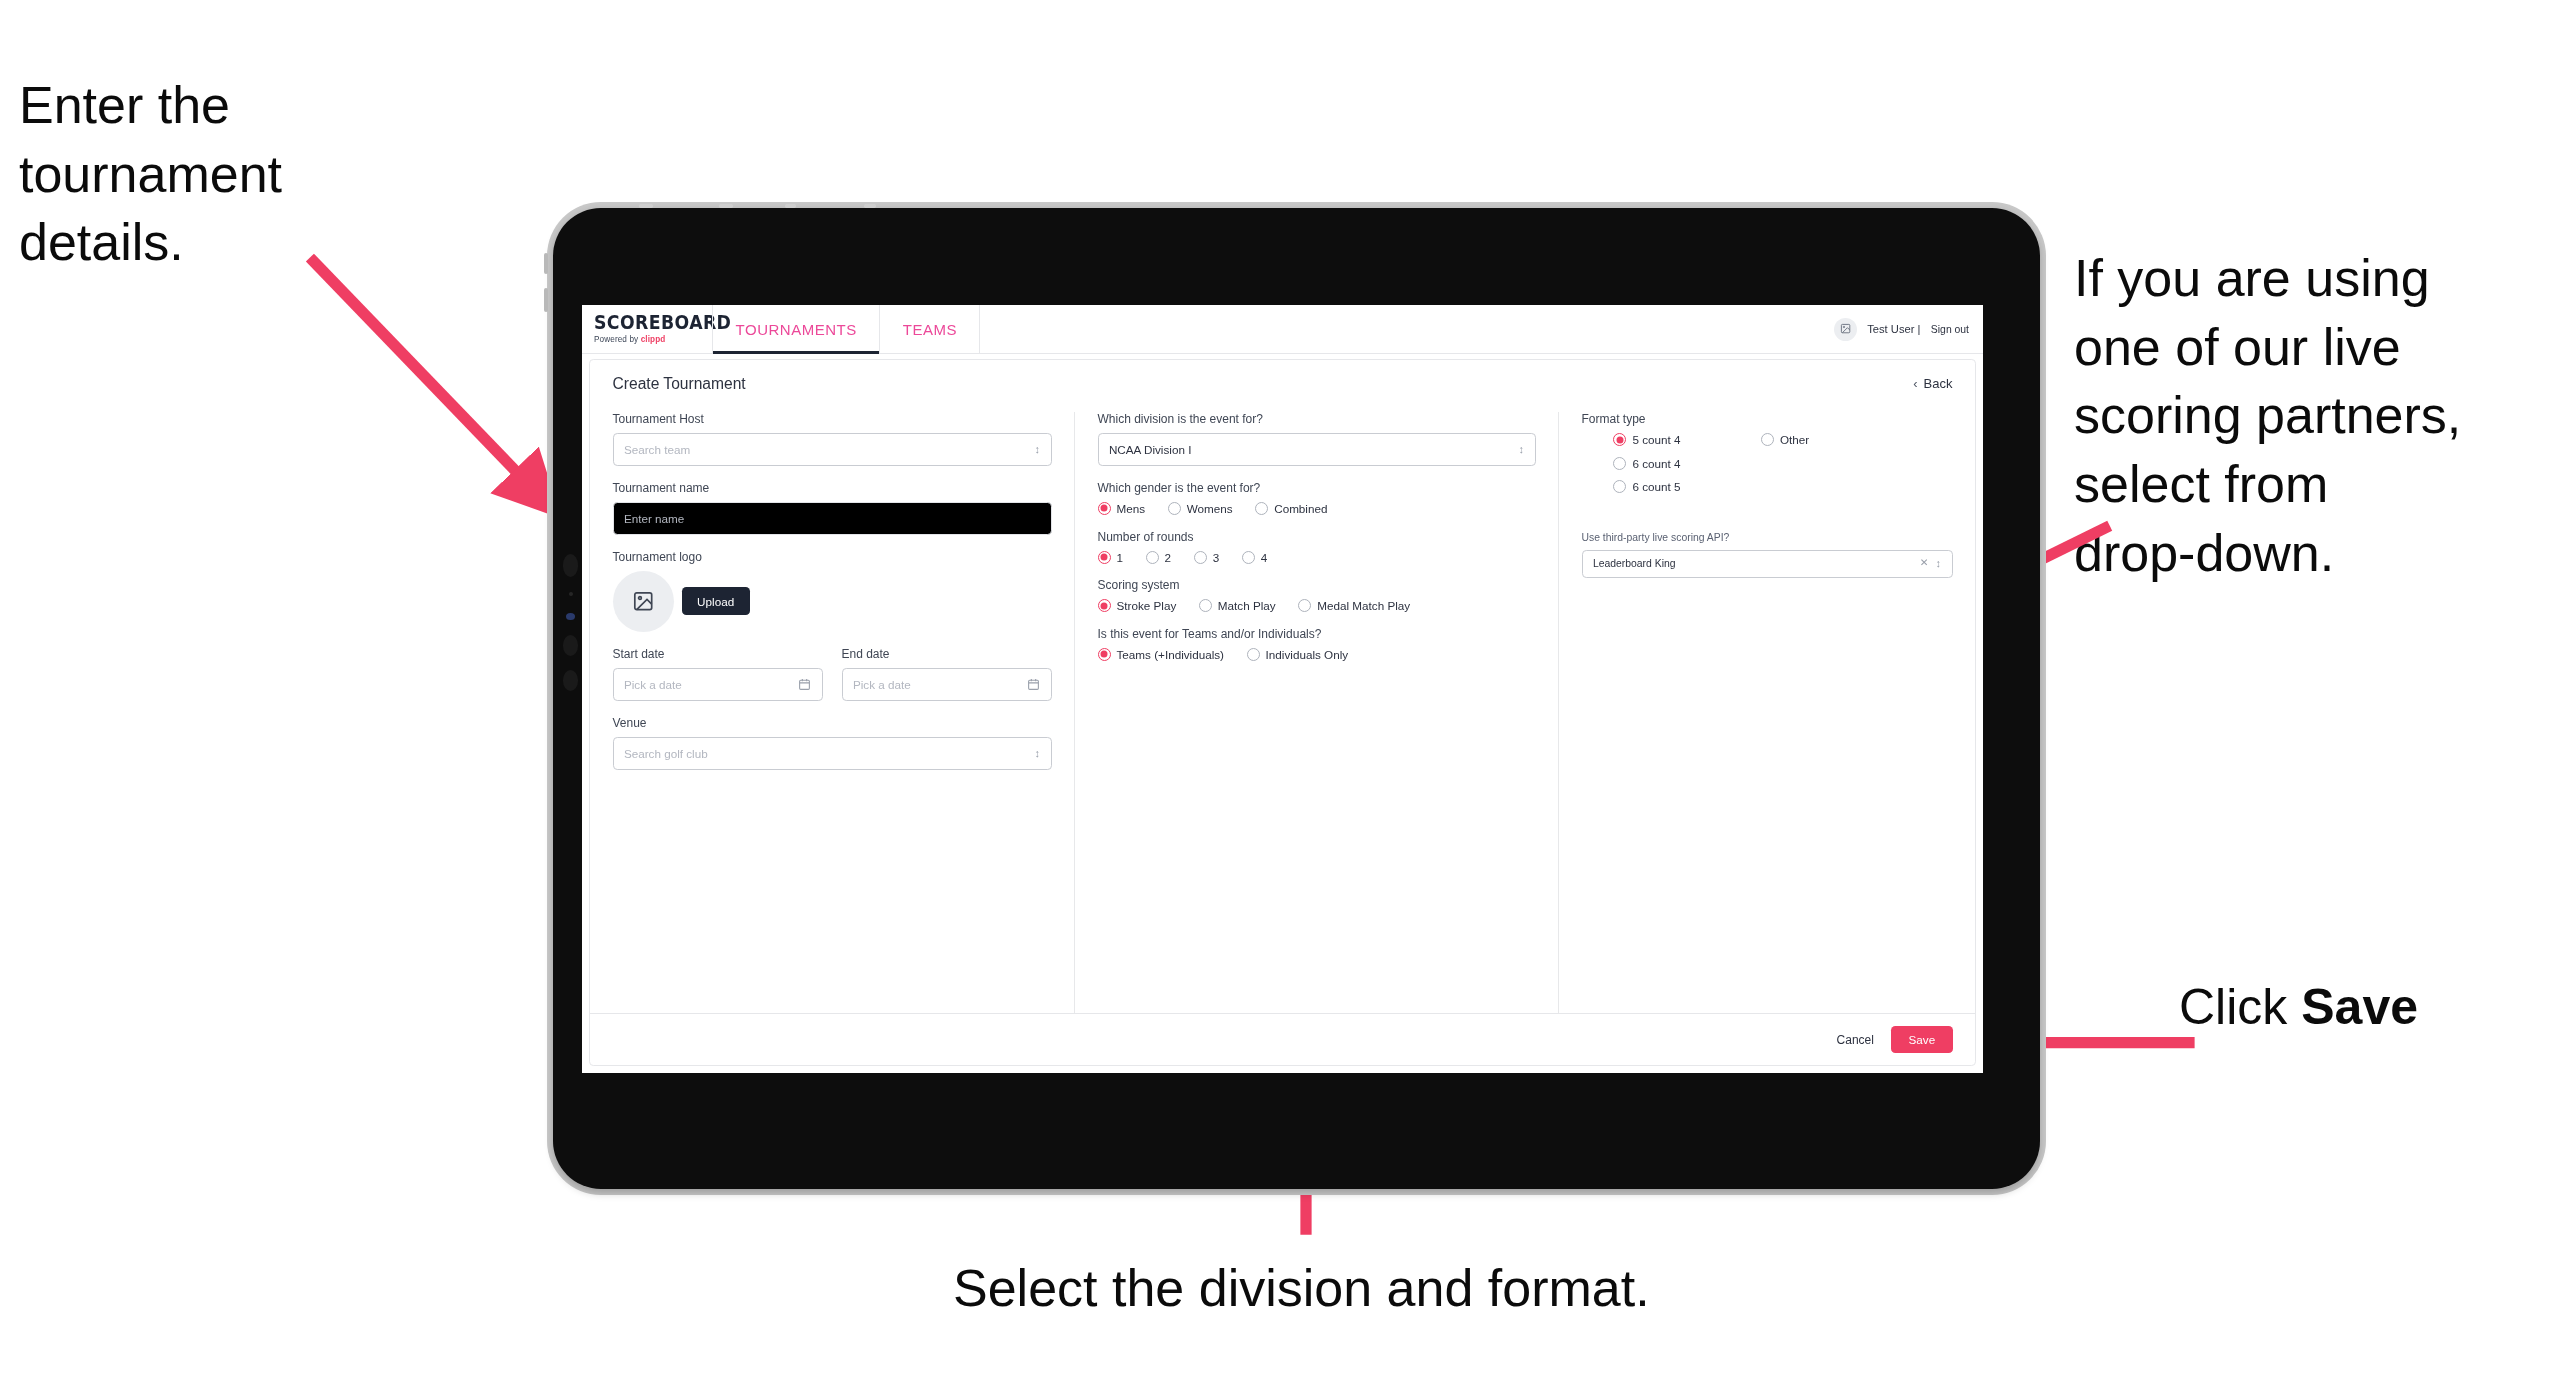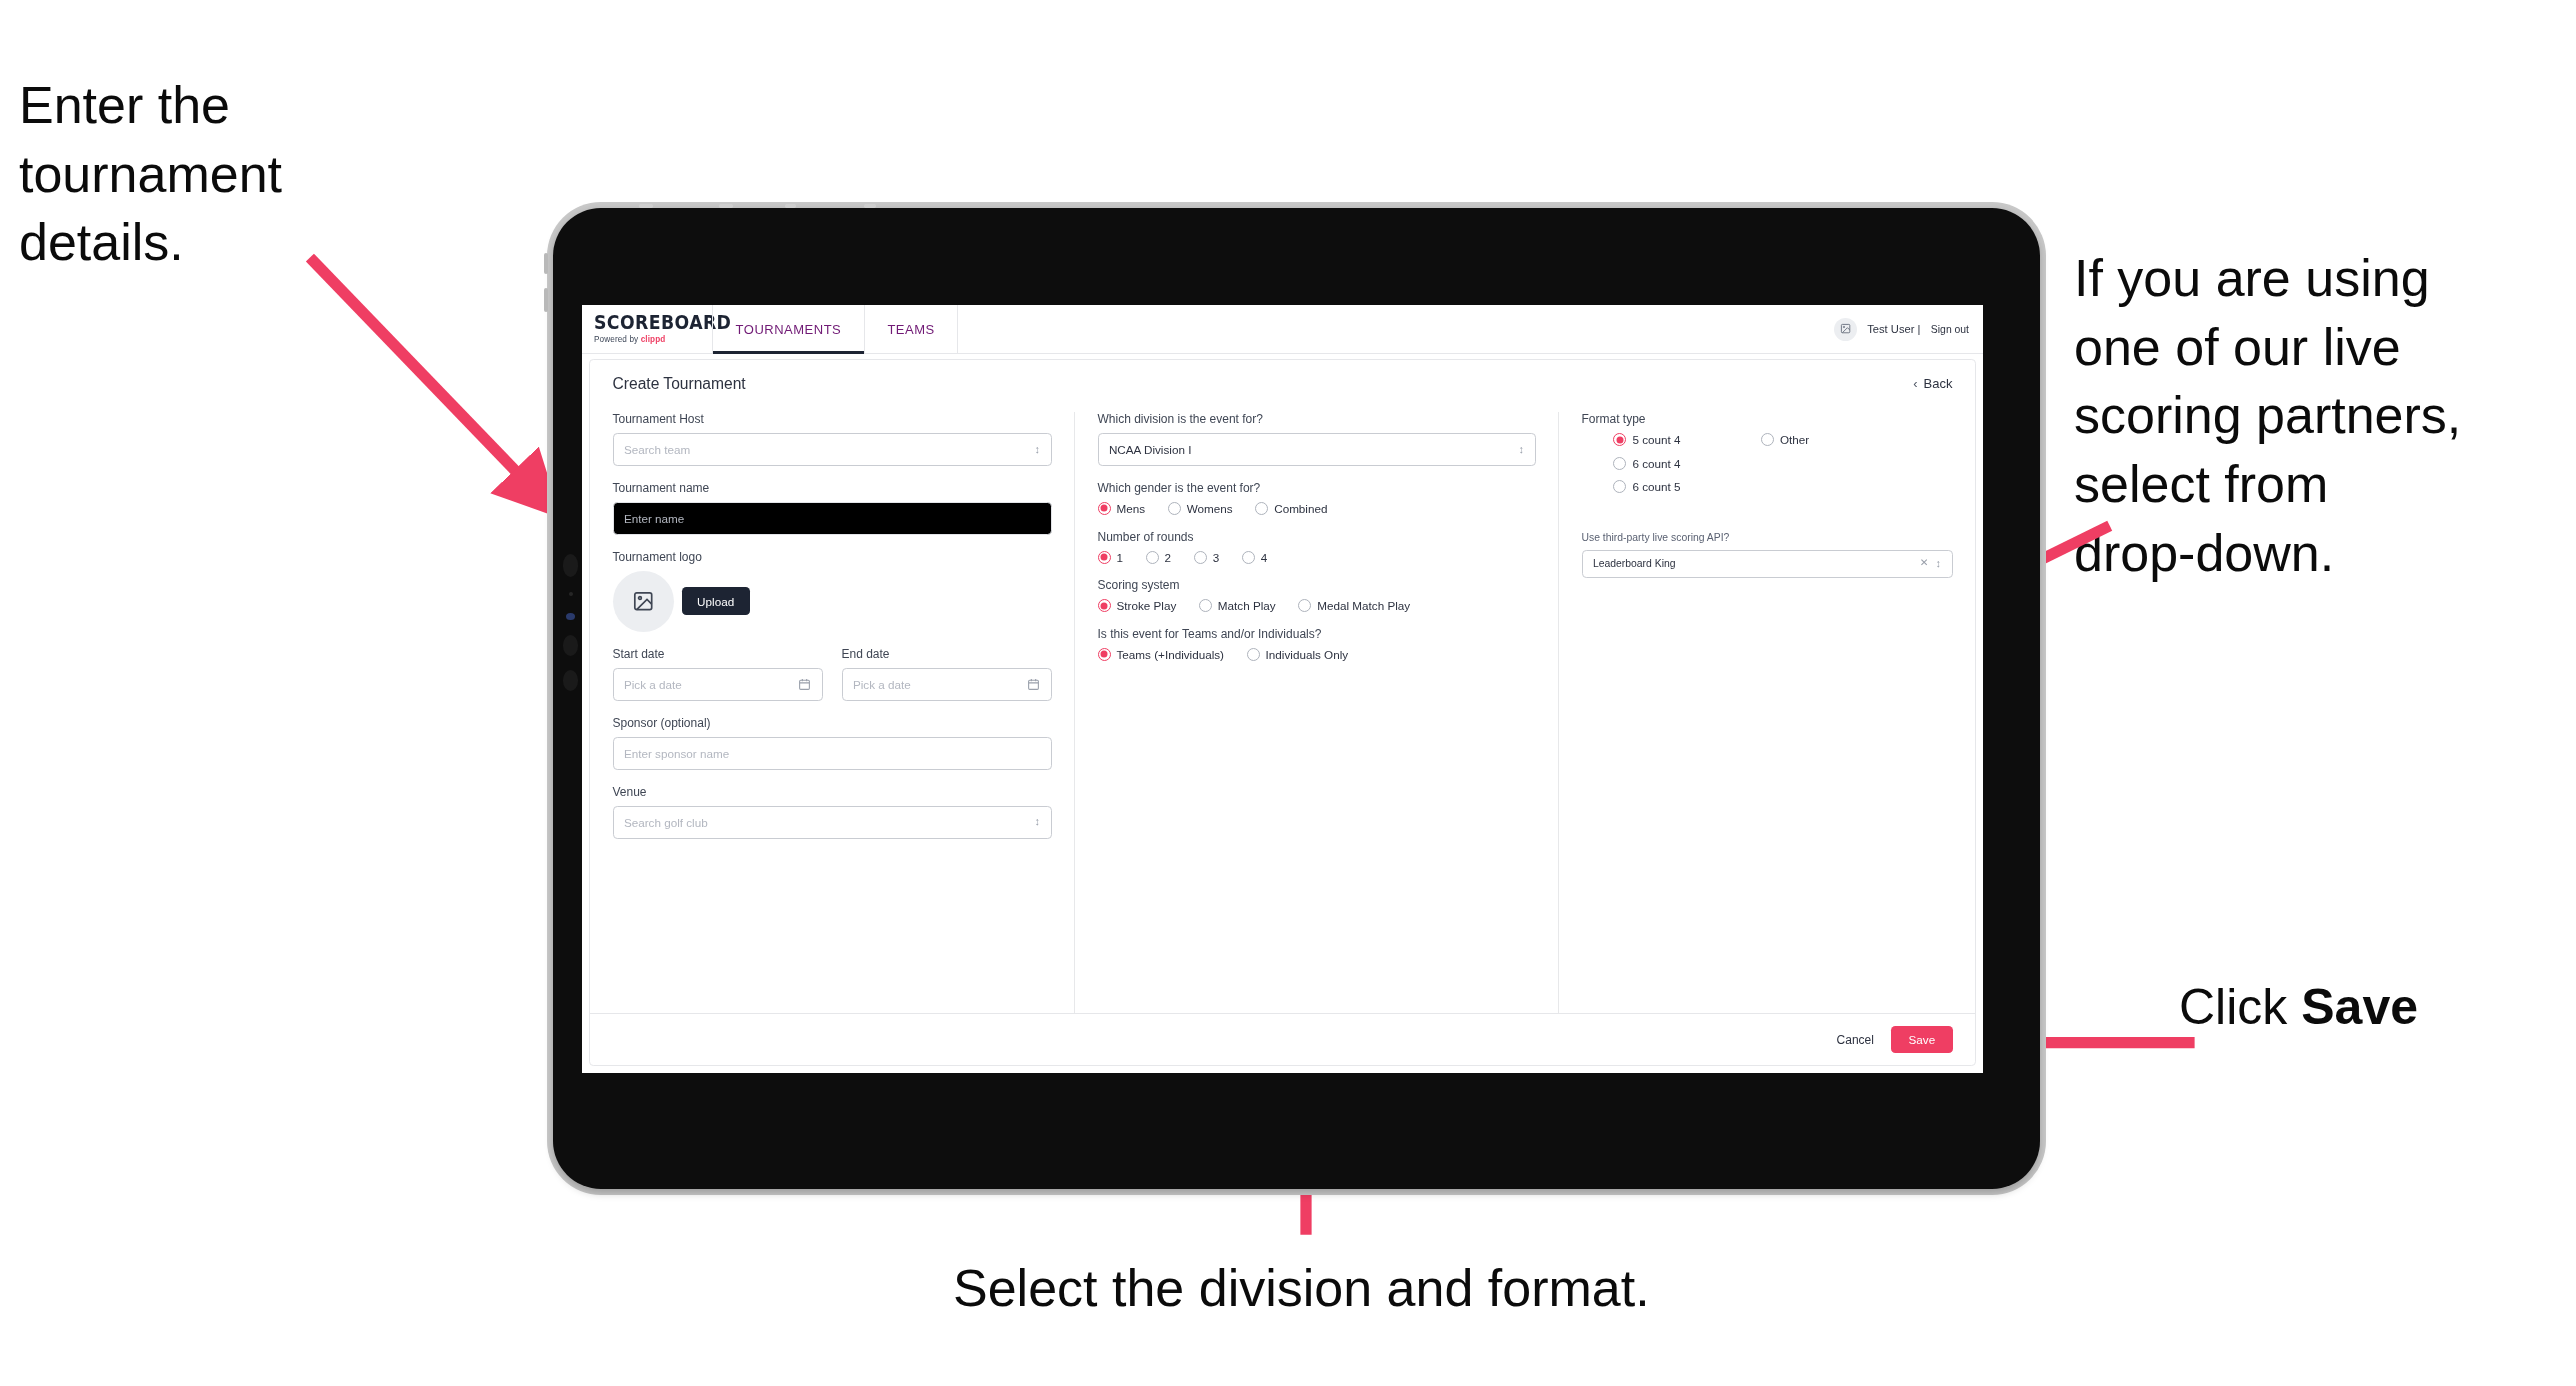--- a/index.html
+++ b/index.html
@@ -62,22 +62,22 @@
     border-bottom:0.9px solid #e6e7ea; position:relative;
   }
   #logo-wrap{ width:131px; display:flex; flex-direction:column; justify-content:center; padding-left:12px; }
   .logo-main{ font-family:"DejaVu Sans", sans-serif; font-weight:700; font-size:17.3px; letter-spacing:0.4px;
               color:#1d2433; line-height:1; transform: scaleY(1.12); transform-origin:left center; }
   .logo-sub{ font-size:8.2px; color:#3d4657; margin-top:4.3px; letter-spacing:0.1px; }
   .logo-sub .brand{ color:#ef3e63; font-weight:700; }
 
   .navtabs{ display:flex; align-items:stretch; }
   .navtab{
-    display:flex; align-items:center; padding:0 22.5px; font-size:13px; letter-spacing:0.5px;
-    color:#701a75; border-left:0.9px solid #e6e7ea; border-right:0.9px solid #e6e7ea;
+    display:flex; align-items:center; padding:0 22.5px; font-size:15px; letter-spacing:0.5px;
+    color:#ec4899; border-left:0.9px solid #e6e7ea; border-right:0.9px solid #e6e7ea;
     margin-left:-0.9px; cursor:pointer; position:relative; font-weight:400;
   }
   .navtab.active::after{
     content:""; position:absolute; left:0; right:0; bottom:-0.9px; height:2.6px; background:#1d2433;
   }
   .navtab.plain{ border-right:0.9px solid #e6e7ea; }
 
   #header-right{ margin-left:auto; display:flex; align-items:center; gap:10.4px; padding-right:14px; }
   .avatar{ width:23px; height:23px; border-radius:50%; background:#eceef1; display:flex; align-items:center; justify-content:center; }
   .hdr-user{ font-size:11.2px; color:#2d3240; }
@@ -315,26 +315,20 @@
                 <div class="field">
                   <span class="ph">Pick a date</span>
                   <svg class="calicon" width="13" height="13" viewBox="0 0 24 24" fill="none" stroke="#9aa0ab" stroke-width="2">
                     <rect x="3" y="4" width="18" height="17" rx="2"></rect>
                       <path d="M3 9h18M8 2v4M16 2v4"></path>
                   </svg>
                 </div>
               </div>
             </div>
 
-            <div class="block">
-              <label class="fl">Sponsor (optional)</label>
-              <div class="field">
-                <span class="ph">Enter sponsor name</span>
-              </div>
-            </div>
 
             <div class="block">
               <label class="fl">Venue</label>
               <div class="field">
                 <span class="ph">Search golf club</span>
                 <span class="chevup">↕</span>
               </div>
             </div>
 
           </div>

